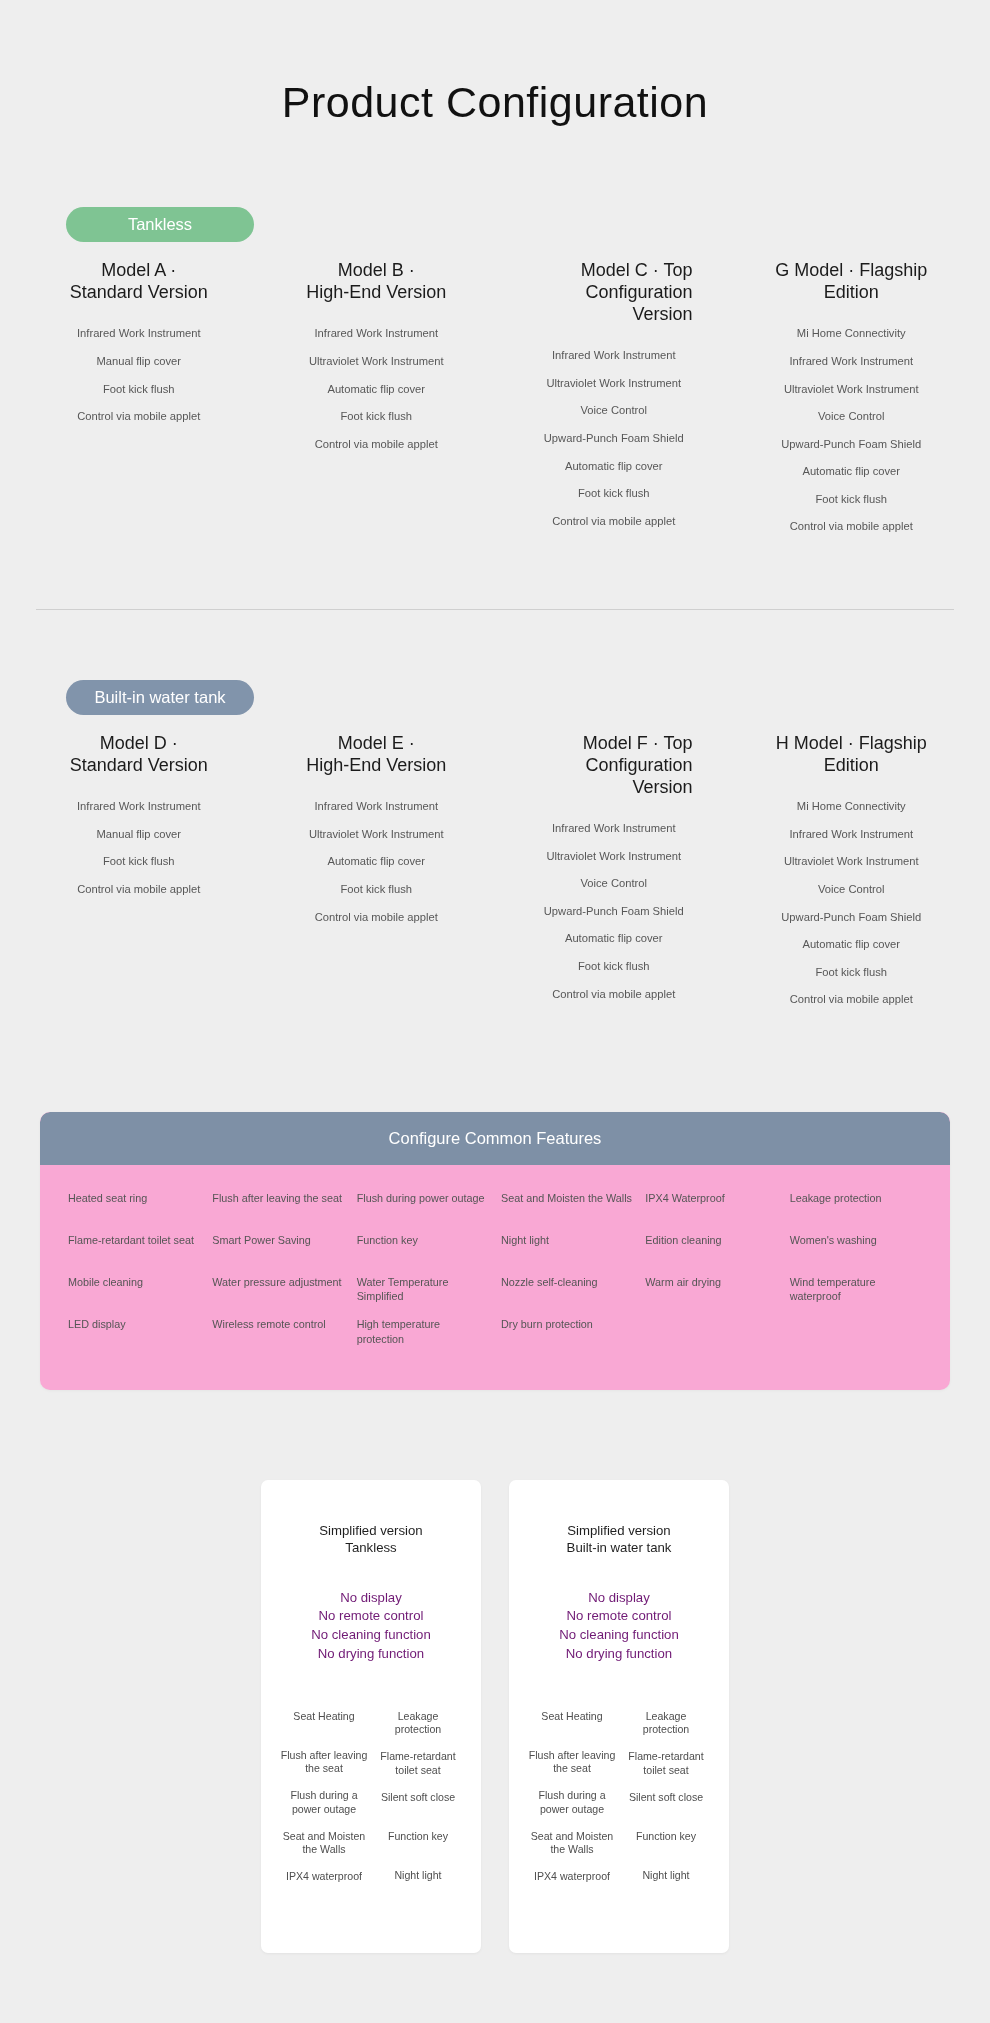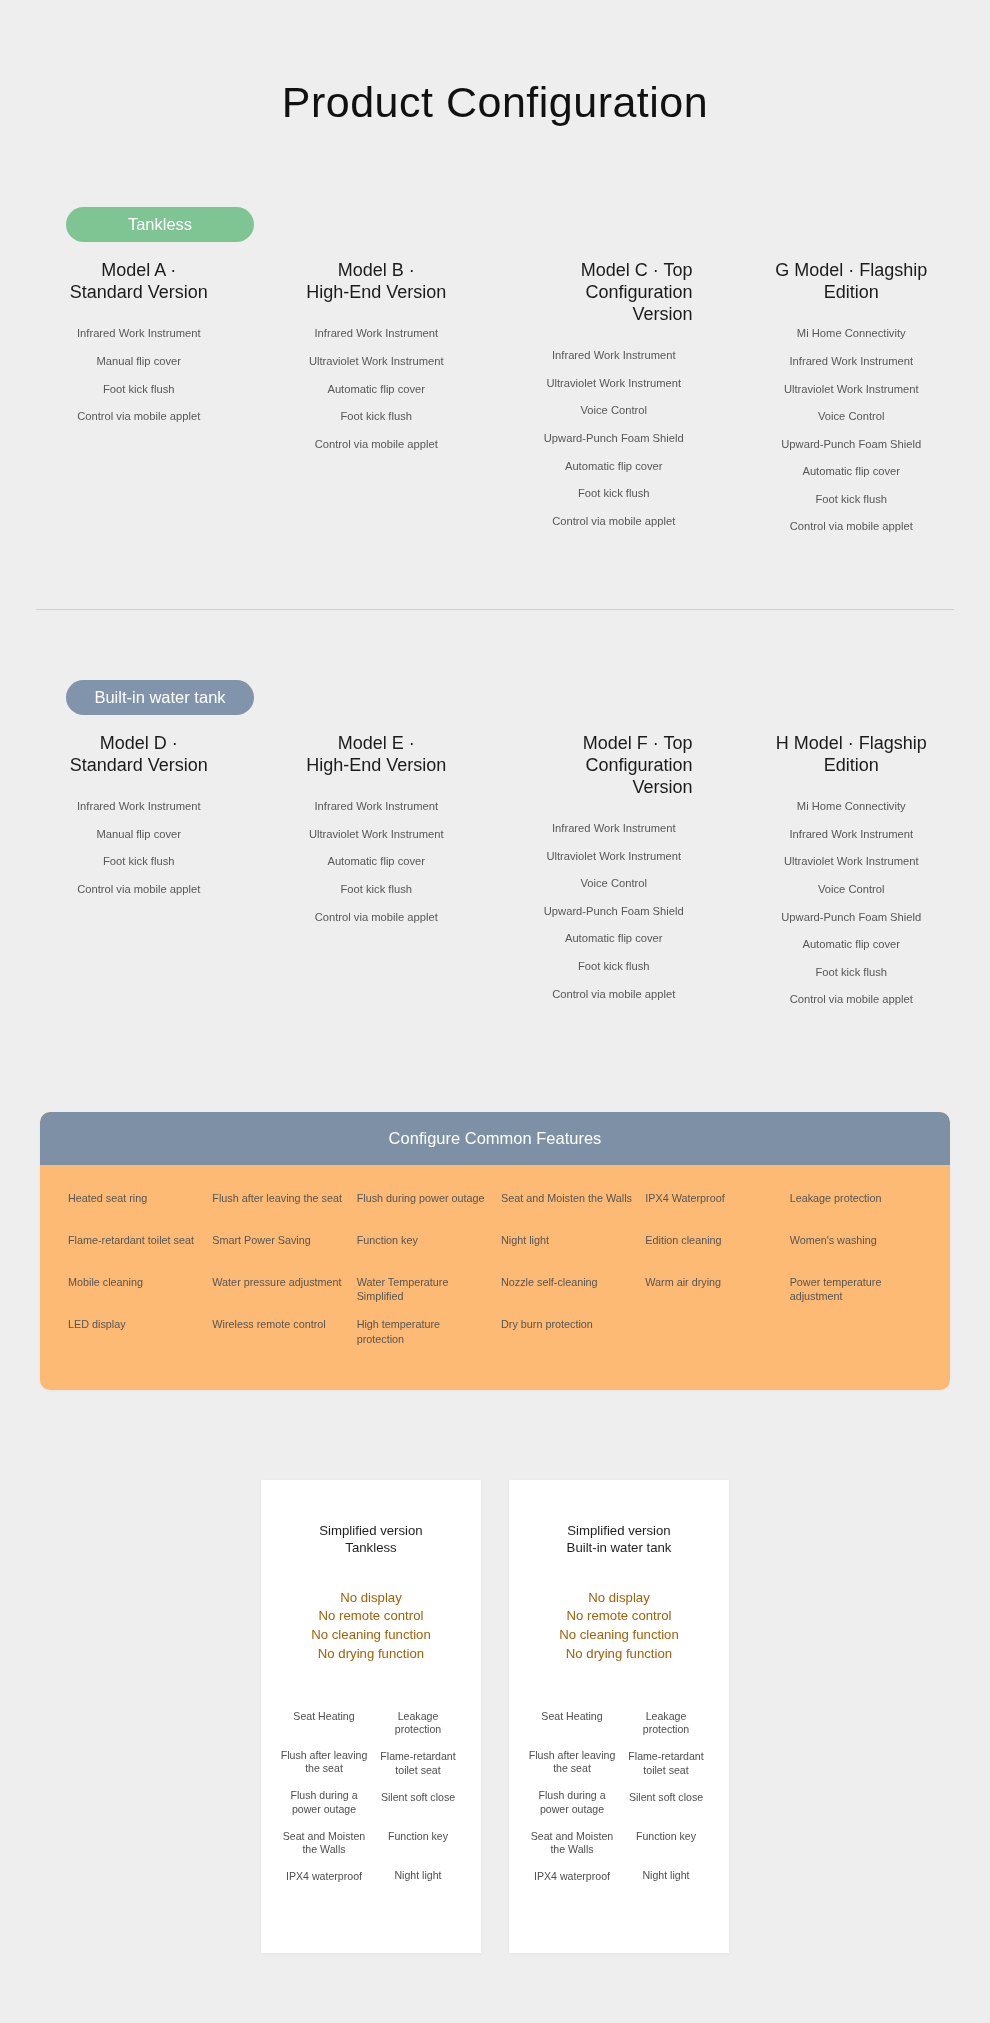--- a/index.html
+++ b/index.html
@@ -63,21 +63,21 @@
 
   .divider {
     height: 1px;
     background: #cfcfcf;
     margin: 62px 36px 0 36px;
   }
 
   
   .common-card {
     margin: 92px 40px 0 40px;
-    background: #fdba74;
+    background: #f9a8d4;
     border-radius: 10px;
     overflow: hidden;
     box-shadow: 0 1px 3px rgba(0,0,0,0.04);
   }
   .common-head {
     background: #7e90a6;
     color: #ffffff;
     text-align: center;
     font-size: 16.5px;
     padding: 17px 0;
@@ -103,34 +103,34 @@
   
   .simple-row {
     display: flex;
     justify-content: center;
     gap: 28px;
     margin-top: 90px;
   }
   .simple-card {
     width: 220px;
     background: #ffffff;
-    border-radius: 0;
+    border-radius: 7px;
     padding: 42px 18px 44px 18px;
     box-shadow: 0 1px 3px rgba(0,0,0,0.05);
   }
   .simple-title {
     text-align: center;
     font-size: 13.2px;
     color: #1f1f1f;
     line-height: 1.32;
     margin-bottom: 32px;
   }
   .simple-neg {
     text-align: center;
-    color: #a16207;
+    color: #701a75;
     font-size: 13.2px;
     line-height: 1.42;
     margin-bottom: 46px;
   }
   .simple-grid {
     display: flex;
     gap: 4px;
   }
   .simple-subcol { flex: 1 1 0; text-align: center; }
   .simple-item {
@@ -284,21 +284,21 @@
         <div class="common-item">Dry burn protection</div>
       </div>
       <div class="common-col">
         <div class="common-item">IPX4 Waterproof</div>
         <div class="common-item">Edition cleaning</div>
         <div class="common-item">Warm air drying</div>
       </div>
       <div class="common-col">
         <div class="common-item">Leakage protection</div>
         <div class="common-item">Women's washing</div>
-        <div class="common-item">Power temperature adjustment</div>
+        <div class="common-item">Wind temperature waterproof</div>
       </div>
     </div>
 </div>
 
 <div class="simple-row" id="simple-root">
     <div class="simple-card">
       <div class="simple-title">
         <div>Simplified version</div>
         <div>Tankless</div>
       </div>

